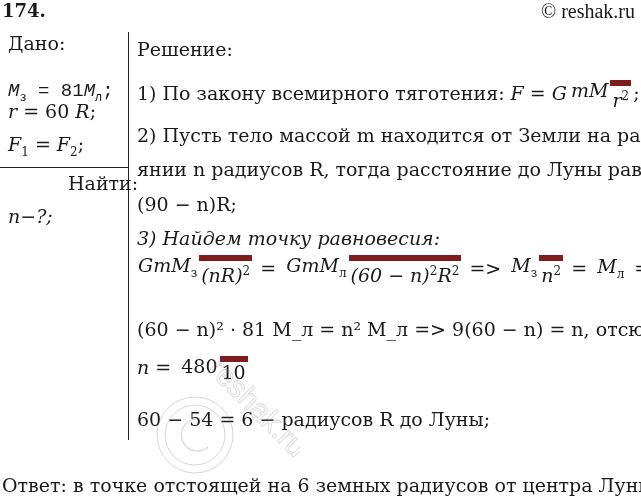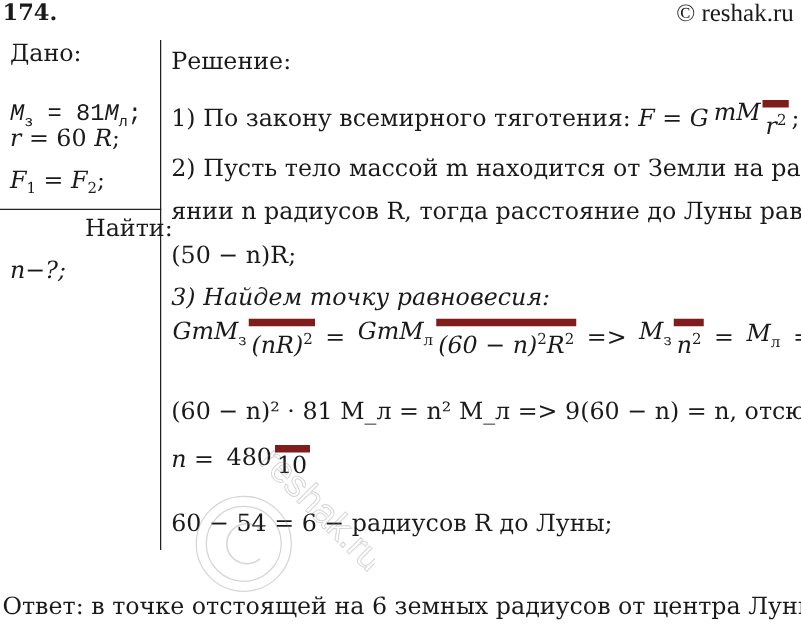--- a/index.html
+++ b/index.html
@@ -41,21 +41,21 @@
 <div class="abs txt" style="left:137px;top:80px;">
   <span>1) По закону всемирного тяготения:</span>
   <span class="math">F <span class="up">=</span> G<span class="frac">
         <span class="num">mM</span>
         <span class="den">r<sup class="up">2</sup></span>
       </span><span class="up">;</span></span>
 </div>
 
 <div class="abs txt" style="left:137px;top:124px;">2) Пусть тело массой m находится от Земли на рассто −</div>
 <div class="abs txt" style="left:137px;top:158px;">янии n радиусов R, тогда расстояние до Луны равно</div>
-<div class="abs txt" style="left:137px;top:193px;">(50 − n)R;</div>
+<div class="abs txt" style="left:137px;top:193px;">(90 − n)R;</div>
 <div class="abs txt" style="left:137px;top:227px;font-style:italic;">3) Найдем точку равновесия:</div>
 
 <div class="abs txt math" style="left:134px;top:255px;">
   <span class="frac">
       <span class="num">GmM<sub class="up">з</sub></span>
       <span class="den">(nR)<sup class="up">2</sup></span>
     </span>
   <span class="up">=</span>
   <span class="frac">
       <span class="num">GmM<sub class="up">л</sub></span>

